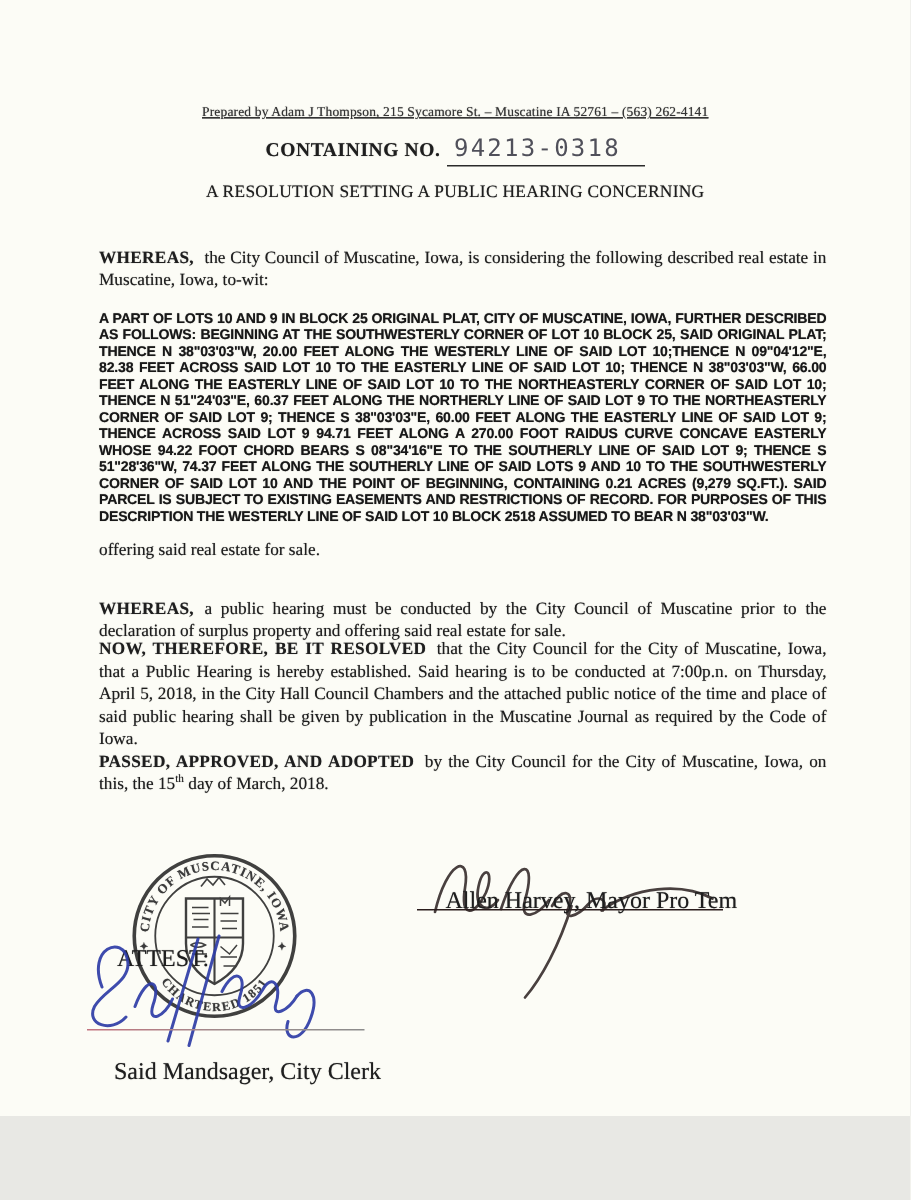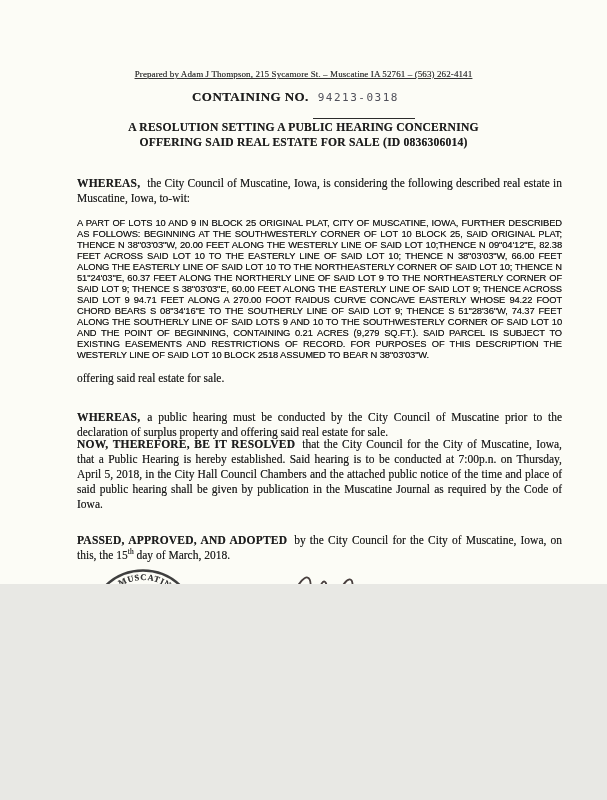--- a/index.html
+++ b/index.html
@@ -1,43 +1,43 @@
 <!DOCTYPE html>
 <html><head>
 <meta charset="utf-8">
 <style>
   html,body{margin:0;padding:0;background:#e8e8e4;}
   .page{
-    position:relative;width:607px;height:584px;margin:0 auto;
+    position:relative;width:607px;height:744px;margin:0 auto;
     background:#fcfcf6;overflow:hidden;
     font-family:"Liberation Serif",serif;color:#1e1e1e;
     text-shadow:0 0 .6px rgba(45,45,45,.65);
   }
   .abs{position:absolute;}
   .centered{left:0;right:0;text-align:center;}
   .prepared{
     top:69px;font-size:9px;color:#343434;letter-spacing:.1px;
   }
   .prepared span{text-decoration:underline;}
   .res-row{top:89px;font-size:13px;}
   .res-label{font-weight:bold;letter-spacing:.4px;}
   .res-num{
     font-family:"DejaVu Sans Mono",monospace;font-weight:normal;
-    font-size:11px;color:#50505a;letter-spacing:1.5px;
-    border-bottom:1.4px solid #2b2b2b;padding:0 16px 14px 5px;margin-left:4px;
+    font-size:16px;color:#50505a;letter-spacing:1.5px;
+    border-bottom:1.4px solid #2b2b2b;padding:0 16px 2px 5px;margin-left:4px;
     text-shadow:none;
   }
-  .title{top:120px;font-size:11.6px;font-weight:bold;line-height:15px;letter-spacing:.2px;}
+  .title{top:120px;font-size:11.6px;font-weight:normal;line-height:15px;letter-spacing:.2px;}
   .para{
-    position:absolute;left:62px;width:485px;margin:15px;
+    position:absolute;left:62px;width:485px;margin:4px;
     font-size:11.5px;line-height:15px;text-align:justify;
   }
   .lead{font-weight:bold;margin-right:7px;letter-spacing:.2px;}
   .legal{
-    font-family:"Liberation Sans",sans-serif;font-weight:normal;
+    font-family:"Liberation Sans",sans-serif;font-weight:bold;
     font-size:9.4px;line-height:11px;letter-spacing:-.12px;
     color:#181818;text-shadow:0 0 .5px rgba(30,30,30,.7);
   }
   .caption{position:absolute;font-size:16px;margin:16px;}
   .sig-line{position:absolute;height:0;}
   .mayor-line{border-top:1.6px solid #2a1c1c;}
   .clerk-line{border-top:1.5px solid;border-image:linear-gradient(90deg,#c4737f,#9c8d8d 55%,#8c8c8c) 1;}
   .seal-svg,.sig-svg{position:absolute;}
   .strip{position:absolute;}
   sup{font-size:7.5px;vertical-align:super;line-height:0;}
@@ -50,40 +50,39 @@
   <div class="abs centered prepared">
     <span>Prepared by Adam J Thompson, 215 Sycamore St. – Muscatine IA 52761 – (563) 262-4141</span>
   </div>
 
   <div class="abs centered res-row">
     <span class="res-label">CONTAINING NO.</span><span class="res-num">94213-0318</span>
   </div>
 
   <div class="abs centered title">
     <div>A RESOLUTION SETTING A PUBLIC HEARING CONCERNING</div>
-    <div>OFFERING SAID REAL ESTATE FOR SALE (ID 0836306014)</div>
   </div>
 
   <p class="para" style="top:161px">
     <span class="lead">WHEREAS,</span><span>the City Council of Muscatine, Iowa, is considering the following described real estate in Muscatine, Iowa, to-wit:</span>
   </p>
 
   <p class="para legal" style="top:202px">A PART OF LOTS 10 AND 9 IN BLOCK 25 ORIGINAL PLAT, CITY OF MUSCATINE, IOWA, FURTHER DESCRIBED AS FOLLOWS: BEGINNING AT THE SOUTHWESTERLY CORNER OF LOT 10 BLOCK 25, SAID ORIGINAL PLAT; THENCE N 38"03'03"W, 20.00 FEET ALONG THE WESTERLY LINE OF SAID LOT 10;THENCE N 09"04'12"E, 82.38 FEET ACROSS SAID LOT 10 TO THE EASTERLY LINE OF SAID LOT 10; THENCE N 38"03'03"W, 66.00 FEET ALONG THE EASTERLY LINE OF SAID LOT 10 TO THE NORTHEASTERLY  CORNER OF SAID LOT 10; THENCE N 51"24'03"E, 60.37 FEET ALONG THE NORTHERLY LINE OF SAID LOT 9 TO THE NORTHEASTERLY CORNER OF SAID LOT 9; THENCE S 38"03'03"E, 60.00 FEET ALONG THE EASTERLY LINE OF SAID LOT 9; THENCE ACROSS SAID LOT 9 94.71 FEET ALONG A 270.00 FOOT RAIDUS CURVE CONCAVE EASTERLY WHOSE 94.22 FOOT CHORD BEARS S 08"34'16"E TO THE SOUTHERLY LINE OF SAID LOT 9; THENCE S 51"28'36"W, 74.37 FEET ALONG THE SOUTHERLY LINE OF SAID LOTS 9 AND 10 TO THE SOUTHWESTERLY CORNER OF SAID LOT 10 AND THE POINT OF BEGINNING, CONTAINING 0.21 ACRES (9,279 SQ.FT.). SAID PARCEL IS SUBJECT TO EXISTING EASEMENTS AND RESTRICTIONS OF RECORD. FOR PURPOSES OF THIS DESCRIPTION THE WESTERLY LINE OF SAID LOT 10 BLOCK 2518 ASSUMED TO BEAR N 38"03'03"W.</p>
 
   <p class="para" style="top:395px">
     <span class="lead">WHEREAS,</span><span>a public hearing must be conducted by the City Council of Muscatine prior to the declaration of surplus property and offering said real estate for sale.</span>
   </p>
 
   <p class="para" style="top:356px">offering said real estate for sale.</p>
 
   <p class="para" style="top:422px">
     <span class="lead">NOW, THEREFORE, BE IT RESOLVED</span><span>that the City Council for the City of Muscatine, Iowa, that a Public Hearing is hereby established. Said hearing is to be conducted at 7:00p.n. on Thursday, April 5, 2018, in the City Hall Council Chambers and the attached public notice of the time and place of said public hearing shall be given by publication in the Muscatine Journal as required by the Code of Iowa.</span>
   </p>
 
-  <p class="para" style="top:518px">
+  <p class="para" style="top:497px">
     <span class="lead">PASSED, APPROVED, AND ADOPTED</span><span>by the City Council for the City of Muscatine, Iowa, on this, the 15</span><sup>th</sup><span> day of March, 2018.</span>
   </p>
 
   <svg class="seal-svg" style="left:86px;top:567px" width="114" height="114" viewBox="0 0 114 114">
     <g fill="none" stroke="#262626" opacity="0.88">
       <circle cx="57" cy="57" r="53.5" stroke-width="2.4"></circle>
       <circle cx="57" cy="57" r="39.5" stroke-width="1.2"></circle>
       <path id="arcTop" d="M 13,57 A 44,44 0 1 1 101,57" stroke="none"></path>
       <path id="arcBot" d="M 15,65 A 42,42 0 0 0 99,65" stroke="none"></path>
 

